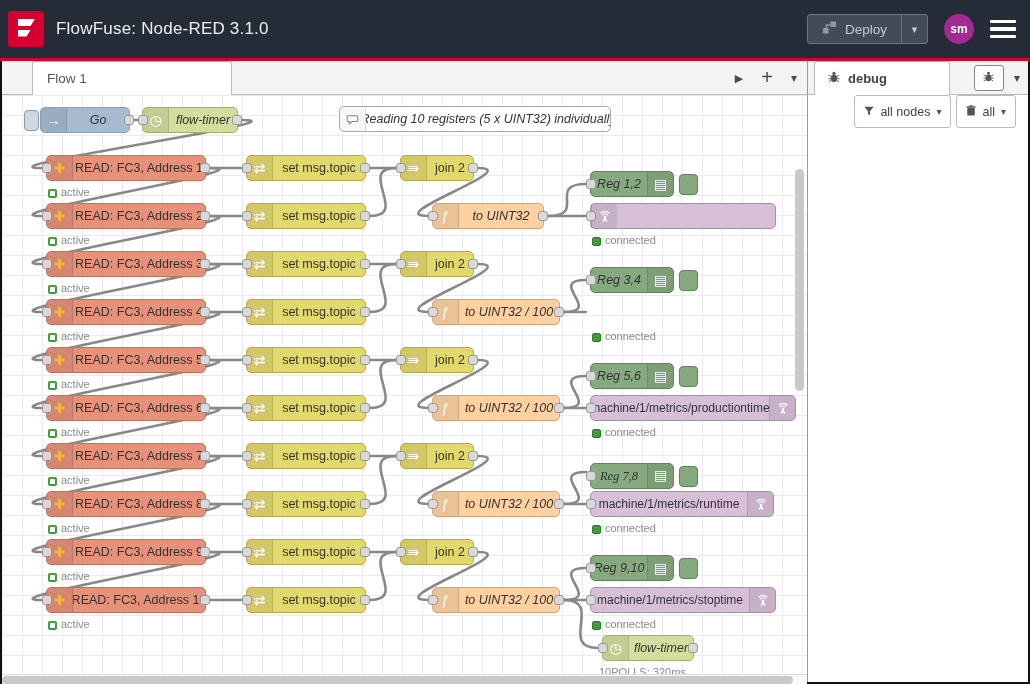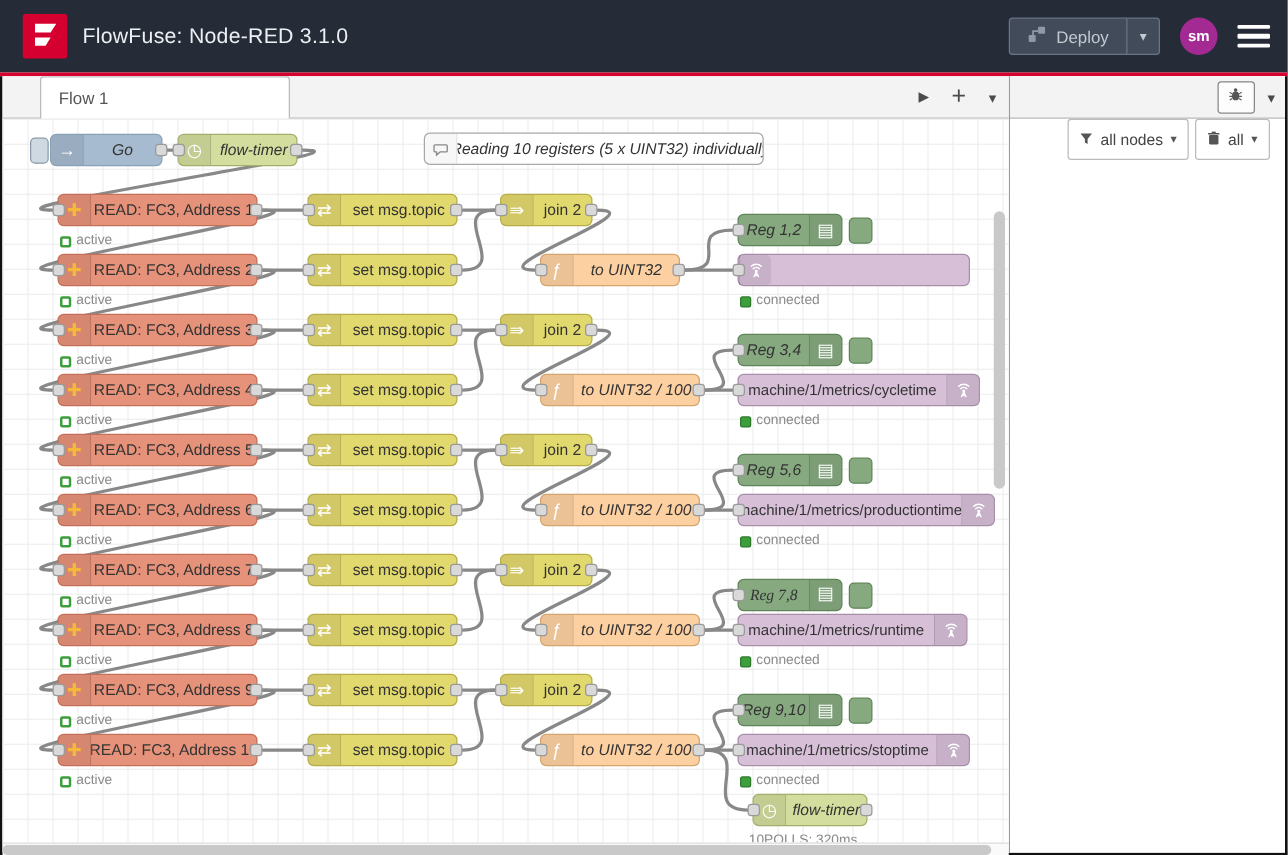--- a/index.html
+++ b/index.html
@@ -1,21 +1,21 @@
 <!DOCTYPE html>
 <html><head>
 <meta charset="utf-8">
 <style>
   * { margin:0; padding:0; box-sizing:border-box; }
   html,body { width:1030px; height:684px; background:#111; }
   body { font-family:"Liberation Sans","DejaVu Sans",sans-serif; }
   .app { width:1030px; height:684px; display:flex; flex-direction:column; background:#fff; overflow:hidden; }
 
   
-  header { height:58px; background:#252b37; display:flex; align-items:center; padding:0 14px 0 18px; flex:0 0 auto; }
+  header { height:58px; background:#252b37; display:flex; align-items:center; padding:0 14px 0 8px; flex:0 0 auto; }
   .logo { width:36px; height:36px; margin-right:12px; cursor:pointer; }
   .title { color:#eceff3; font-size:17px; letter-spacing:.2px; flex:1; }
   .header-right { display:flex; align-items:center; gap:16px; }
   .deploy { display:flex; height:30px; border:1px solid #6b7485; border-radius:3px; background:#414b59; overflow:hidden; }
   .deploy-main { display:flex; align-items:center; gap:8px; padding:0 14px; background:transparent; border:none; color:#c3c9d2; font-size:13.5px; font-family:inherit; cursor:pointer; }
   .deploy-caret { width:26px; background:transparent; border:none; border-left:1px solid #6b7485; color:#c3c9d2; font-size:11px; cursor:pointer; }
   .avatar { width:30px; height:30px; border-radius:50%; background:#a32a93; color:#fff; font-size:12px; font-weight:bold; display:flex; align-items:center; justify-content:center; cursor:pointer; }
   .hamburger { width:26px; display:flex; flex-direction:column; gap:4px; cursor:pointer; }
   .hamburger i { display:block; height:3.5px; background:#fff; border-radius:1px; }
   .red-line { height:3px; background:#d5002f; flex:0 0 auto; }
@@ -537,88 +537,74 @@
                 </g>
                 <circle cx="8" cy="9" r="1.4" fill="#fff"></circle>
               </svg>
             </span>
             <span class="port in"></span>
           </div>
           <div class="status" style="left: 590px; top: 139px;">
             <span class="sdot dot"></span>
             <span>connected</span>
           </div>
-          <div class="node type-mqtt" style="left: 588px; top: 204px; width: 194px; background: rgb(215, 191, 216); border-color: rgb(168, 143, 169);">
-            <span class="nlabel">machine/1/metrics/cycletime</span>
+          <div class="status" style="left: 590px; top: 235px;">
+            <span class="sdot dot"></span>
+            <span>connected</span>
+          </div>
+          <div class="node type-mqtt" style="left: 588px; top: 300px; width: 206px; background: rgb(215, 191, 216); border-color: rgb(168, 143, 169);">
+            <span class="nlabel">machine/1/metrics/productiontime</span>
             <span class="nicon-wrap right">
               <svg viewBox="0 0 16 16" width="14" height="14">
                 <g stroke="#fff" stroke-width="1.3" fill="none" stroke-linecap="round">
                   <path d="M5.2 6.8 a4 4 0 0 1 5.6 0"></path>
                   <path d="M3.4 4.6 a6.5 6.5 0 0 1 9.2 0"></path>
                   <path d="M8 10 L6 14 M8 10 L10 14 M8 9 V13"></path>
                 </g>
                 <circle cx="8" cy="9" r="1.4" fill="#fff"></circle>
               </svg>
             </span>
             <span class="port in"></span>
           </div>
-          <div class="status" style="left: 590px; top: 235px;">
+          <div class="status" style="left: 590px; top: 331px;">
             <span class="sdot dot"></span>
             <span>connected</span>
           </div>
-          <div class="node type-mqtt" style="left: 588px; top: 300px; width: 206px; background: rgb(215, 191, 216); border-color: rgb(168, 143, 169);">
-            <span class="nlabel">machine/1/metrics/productiontime</span>
+          <div class="node type-mqtt" style="left: 588px; top: 396px; width: 184px; background: rgb(215, 191, 216); border-color: rgb(168, 143, 169);">
+            <span class="nlabel">machine/1/metrics/runtime</span>
             <span class="nicon-wrap right">
               <svg viewBox="0 0 16 16" width="14" height="14">
                 <g stroke="#fff" stroke-width="1.3" fill="none" stroke-linecap="round">
                   <path d="M5.2 6.8 a4 4 0 0 1 5.6 0"></path>
                   <path d="M3.4 4.6 a6.5 6.5 0 0 1 9.2 0"></path>
                   <path d="M8 10 L6 14 M8 10 L10 14 M8 9 V13"></path>
                 </g>
                 <circle cx="8" cy="9" r="1.4" fill="#fff"></circle>
               </svg>
             </span>
             <span class="port in"></span>
           </div>
-          <div class="status" style="left: 590px; top: 331px;">
+          <div class="status" style="left: 590px; top: 427px;">
             <span class="sdot dot"></span>
             <span>connected</span>
           </div>
-          <div class="node type-mqtt" style="left: 588px; top: 396px; width: 184px; background: rgb(215, 191, 216); border-color: rgb(168, 143, 169);">
-            <span class="nlabel">machine/1/metrics/runtime</span>
+          <div class="node type-mqtt" style="left: 588px; top: 492px; width: 186px; background: rgb(215, 191, 216); border-color: rgb(168, 143, 169);">
+            <span class="nlabel">machine/1/metrics/stoptime</span>
             <span class="nicon-wrap right">
               <svg viewBox="0 0 16 16" width="14" height="14">
                 <g stroke="#fff" stroke-width="1.3" fill="none" stroke-linecap="round">
                   <path d="M5.2 6.8 a4 4 0 0 1 5.6 0"></path>
                   <path d="M3.4 4.6 a6.5 6.5 0 0 1 9.2 0"></path>
                   <path d="M8 10 L6 14 M8 10 L10 14 M8 9 V13"></path>
                 </g>
                 <circle cx="8" cy="9" r="1.4" fill="#fff"></circle>
               </svg>
             </span>
             <span class="port in"></span>
           </div>
-          <div class="status" style="left: 590px; top: 427px;">
-            <span class="sdot dot"></span>
-            <span>connected</span>
-          </div>
-          <div class="node type-mqtt" style="left: 588px; top: 492px; width: 186px; background: rgb(215, 191, 216); border-color: rgb(168, 143, 169);">
-            <span class="nlabel">machine/1/metrics/stoptime</span>
-            <span class="nicon-wrap right">
-              <svg viewBox="0 0 16 16" width="14" height="14">
-                <g stroke="#fff" stroke-width="1.3" fill="none" stroke-linecap="round">
-                  <path d="M5.2 6.8 a4 4 0 0 1 5.6 0"></path>
-                  <path d="M3.4 4.6 a6.5 6.5 0 0 1 9.2 0"></path>
-                  <path d="M8 10 L6 14 M8 10 L10 14 M8 9 V13"></path>
-                </g>
-                <circle cx="8" cy="9" r="1.4" fill="#fff"></circle>
-              </svg>
-            </span>
-            <span class="port in"></span>
-          </div>
           <div class="status" style="left: 590px; top: 523px;">
             <span class="sdot dot"></span>
             <span>connected</span>
           </div>
           <div class="node type-flowtimer italic" style="left: 600px; top: 540px; width: 92px; background: rgb(210, 221, 158); border-color: rgb(163, 176, 108);">
             <span class="nicon-wrap left">
               <span class="nicon">◷</span>
             </span>
             <span class="nlabel">flow-timer</span>
             <span class="port in"></span>
@@ -629,20 +615,34 @@
           </div>
         </div>
 
       <div class="hscroll">
           <div class="hthumb"></div>
         </div>
     </div>
 
     <aside class="sidebar">
       <div class="side-tabbar">
+        <div class="side-tab">
+          <span>
+            <svg viewBox="0 0 16 16" width="14" height="14">
+                <g fill="#555">
+                  <ellipse cx="8" cy="9.5" rx="3.6" ry="4.4"></ellipse>
+                  <circle cx="8" cy="3.8" r="1.8"></circle>
+                </g>
+                <g stroke="#555" stroke-width="1.1" fill="none">
+                  <path d="M4.6 7.5 L2 6 M4.6 10 H1.8 M4.6 12 L2.2 13.5 M11.4 7.5 L14 6 M11.4 10 H14.2 M11.4 12 L13.8 13.5"></path>
+                </g>
+              </svg>
+          </span>
+          <span>debug</span>
+        </div>
         <div class="side-controls">
           <span class="side-btn">
             <span>
               <svg viewBox="0 0 16 16" width="13" height="13">
                   <g fill="#555">
                     <ellipse cx="8" cy="9.5" rx="3.6" ry="4.4"></ellipse>
                     <circle cx="8" cy="3.8" r="1.8"></circle>
                   </g>
                   <g stroke="#555" stroke-width="1.1" fill="none">
                     <path d="M4.6 7.5 L2 6 M4.6 10 H1.8 M4.6 12 L2.2 13.5 M11.4 7.5 L14 6 M11.4 10 H14.2 M11.4 12 L13.8 13.5"></path>

